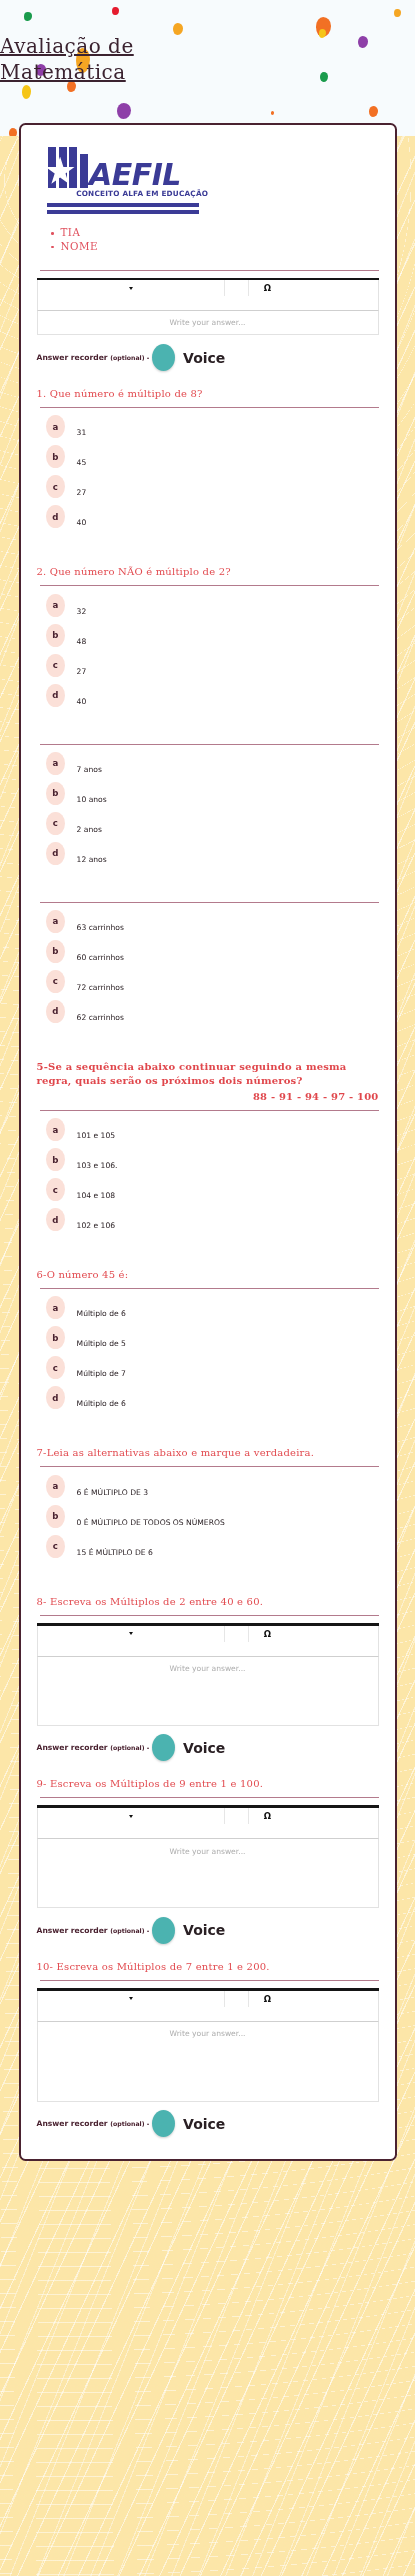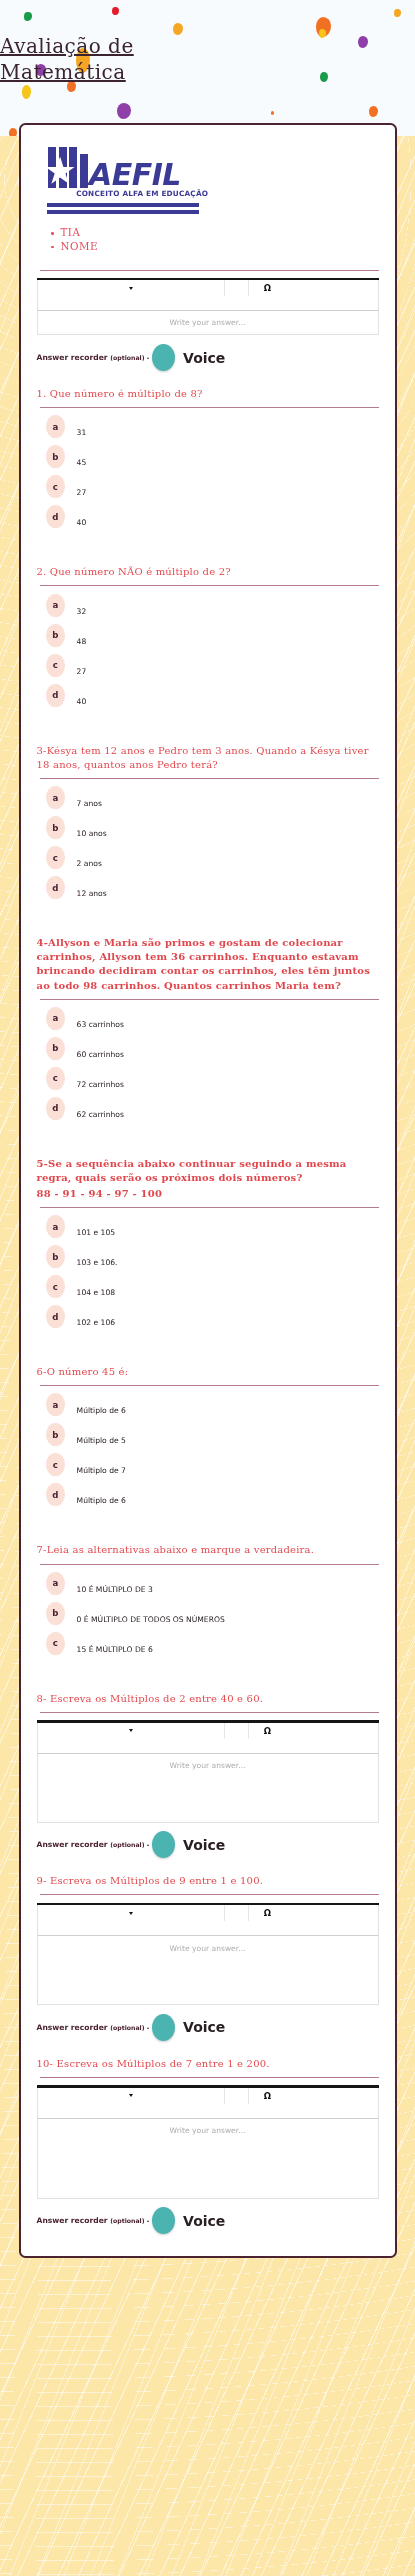--- a/index.html
+++ b/index.html
@@ -113,21 +113,21 @@
   
   .question-block { margin-top: 16px; }
   .q-text {
     font-family: "DejaVu Serif", serif;
     font-size: 10px;
     line-height: 1.42;
     color: #e24b50;
     letter-spacing: 0.2px;
   }
   .q-text.bold { font-weight: bold; color: #e0474c; }
-  .q-seq { margin-top: 1.6px; }
+  .q-seq { margin-top: 1.6px; text-align: right; }
   .q-rule { height: 0.5px; background: #b37a8c; margin: 6px 0 7.6px 3.2px; }
 
   .options { margin-left: 9.7px; }
   .option { display: flex; align-items: center; margin-bottom: 7px; }
   .opt-badge {
     flex: none;
     width: 18.4px; height: 23px;
     border-radius: 50%;
     background: #fbe0d8;
     display: flex; align-items: center; justify-content: center;
@@ -321,21 +321,20 @@
         <span class="opt-text">27</span>
       </div>
       <div class="option">
         <span class="opt-badge">d</span>
         <span class="opt-text">40</span>
       </div>
         </div>
     </div>
       <div class="spacer-lg"></div>
       <div class="question-block">
-      <div class="q-text ">3-Késya tem 12 anos e Pedro tem 3 anos. Quando a Késya tiver 18 anos, quantos anos Pedro terá?</div>
 
       <div class="q-rule"></div>
       <div class="options">
       <div class="option">
         <span class="opt-badge">a</span>
         <span class="opt-text">7 anos</span>
       </div>
       <div class="option">
         <span class="opt-badge">b</span>
         <span class="opt-text">10 anos</span>
@@ -345,21 +344,20 @@
         <span class="opt-text">2 anos</span>
       </div>
       <div class="option">
         <span class="opt-badge">d</span>
         <span class="opt-text">12 anos</span>
       </div>
         </div>
     </div>
       <div class="spacer-lg"></div>
       <div class="question-block">
-      <div class="q-text bold">4-Allyson e Maria são primos e gostam de colecionar carrinhos, Allyson tem 36 carrinhos. Enquanto estavam brincando decidiram contar os carrinhos, eles têm juntos ao todo 98 carrinhos. Quantos carrinhos Maria tem?</div>
 
       <div class="q-rule"></div>
       <div class="options">
       <div class="option">
         <span class="opt-badge">a</span>
         <span class="opt-text">63 carrinhos</span>
       </div>
       <div class="option">
         <span class="opt-badge">b</span>
         <span class="opt-text">60 carrinhos</span>
@@ -423,21 +421,21 @@
         </div>
     </div>
       <div class="spacer-lg"></div>
       <div class="question-block">
       <div class="q-text ">7-Leia as alternativas abaixo e marque a verdadeira.</div>
 
       <div class="q-rule"></div>
       <div class="options">
       <div class="option">
         <span class="opt-badge">a</span>
-        <span class="opt-text">10 É MÚLTIPLO DE 3</span>
+        <span class="opt-text">6 É MÚLTIPLO DE 3</span>
       </div>
       <div class="option">
         <span class="opt-badge">b</span>
         <span class="opt-text">0 É MÚLTIPLO DE TODOS OS NÚMEROS</span>
       </div>
       <div class="option">
         <span class="opt-badge">c</span>
         <span class="opt-text">15 É MÚLTIPLO DE 6</span>
       </div>
         </div>

